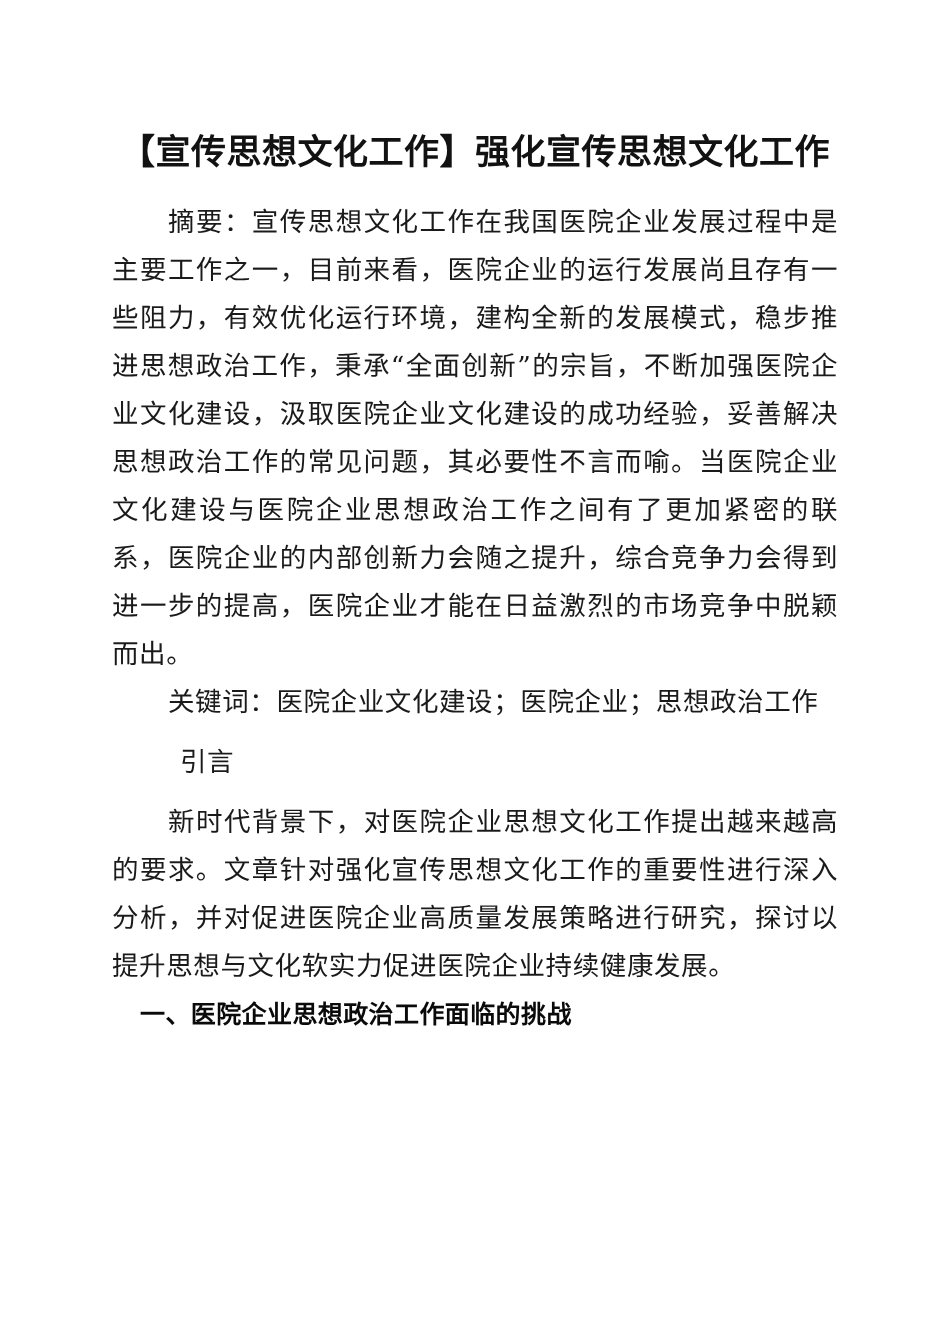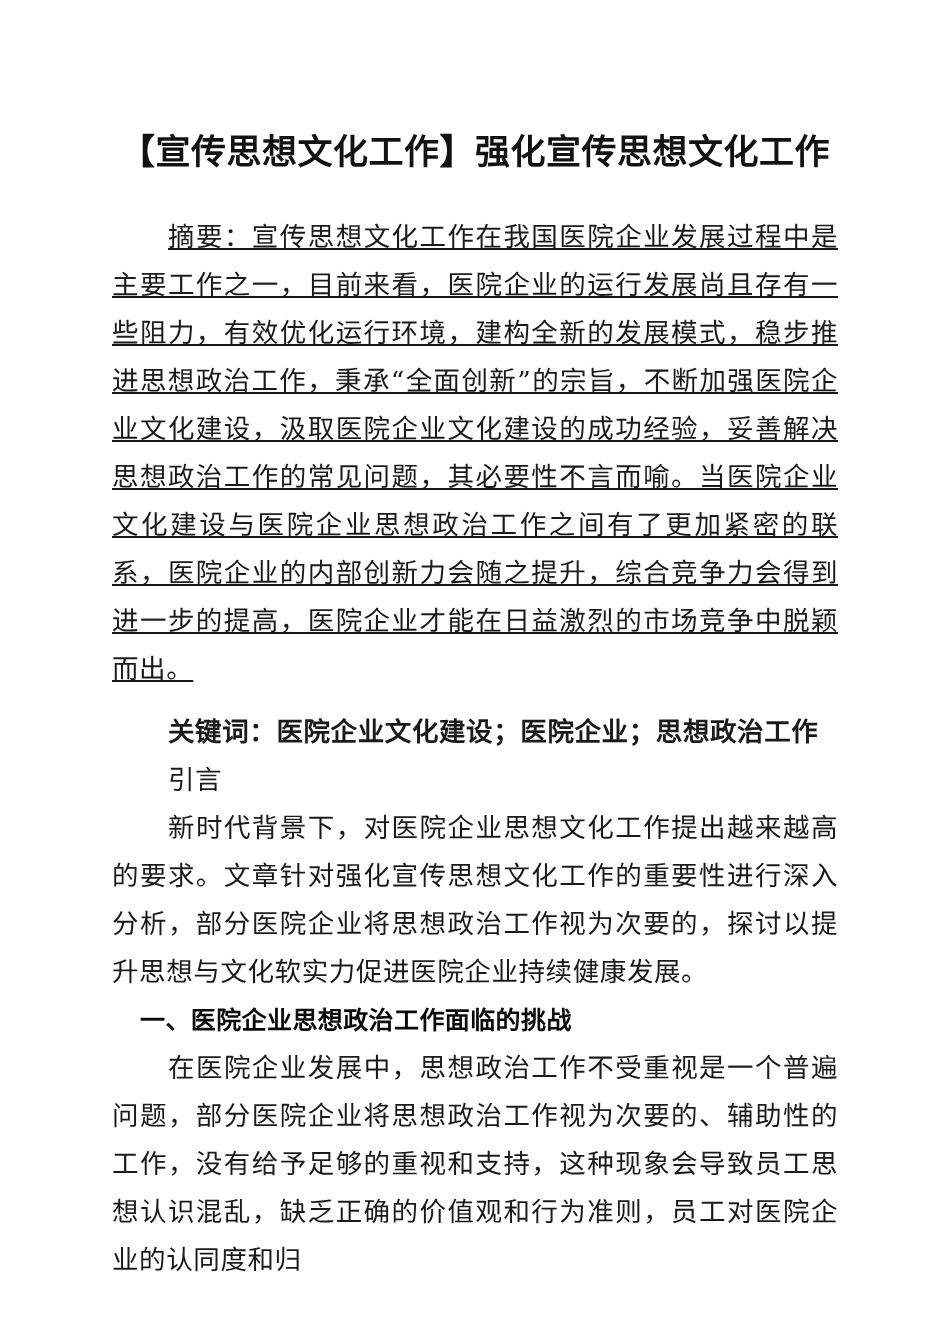--- a/index.html
+++ b/index.html
@@ -55,31 +55,29 @@
     text-align: justify;
     text-justify: inter-character;
     letter-spacing: 0.6px;
     word-break: break-all;
   }
   .para.indent {
     text-indent: 56px;
   }
 
   .abstract {
-    margin-top: 36px;
-    text-decoration: underline;
+    margin-top: 21px;
   }
 
   .keywords {
-    margin-top: 15px;
-    font-weight: bold;
+    margin-top: 0;
   }
 
   .sub-head {
-    margin: 0;
+    margin: 12px;
     font-family: "DejaVu Serif", "Liberation Serif", serif;
     font-size: 26.5px;
     line-height: 48px;
     letter-spacing: 0.6px;
     text-indent: 56px;
     color: #1a1a1a;
   }
 
   
   .section-head {
@@ -102,20 +100,19 @@
     <h1 class="doc-title">
       <span>【宣传思想文化工作】强化宣传思想文化工作</span><br>
     </h1>
 
     <p class="para indent abstract">摘要：宣传思想文化工作在我国医院企业发展过程中是主要工作之一，目前来看，医院企业的运行发展尚且存有一些阻力，有效优化运行环境，建构全新的发展模式，稳步推进思想政治工作，秉承“全面创新”的宗旨，不断加强医院企业文化建设，汲取医院企业文化建设的成功经验，妥善解决思想政治工作的常见问题，其必要性不言而喻。当医院企业文化建设与医院企业思想政治工作之间有了更加紧密的联系，医院企业的内部创新力会随之提升，综合竞争力会得到进一步的提高，医院企业才能在日益激烈的市场竞争中脱颖而出。</p>
 
     <p class="para indent keywords">关键词：医院企业文化建设；医院企业；思想政治工作</p>
 
     <p class="sub-head">引言</p>
 
-    <p class="para indent">新时代背景下，对医院企业思想文化工作提出越来越高的要求。文章针对强化宣传思想文化工作的重要性进行深入分析，部分医院企业将思想政治工作视为次要的，探讨以提升思想与文化软实力促进医院企业持续健康发展。</p>
+    <p class="para indent">新时代背景下，对医院企业思想文化工作提出越来越高的要求。文章针对强化宣传思想文化工作的重要性进行深入分析，并对促进医院企业高质量发展策略进行研究，探讨以提升思想与文化软实力促进医院企业持续健康发展。</p>
 
     <h2 class="section-head">一、医院企业思想政治工作面临的挑战</h2>
 
-    <p class="para indent">在医院企业发展中，思想政治工作不受重视是一个普遍问题，部分医院企业将思想政治工作视为次要的、辅助性的工作，没有给予足够的重视和支持，这种现象会导致员工思想认识混乱，缺乏正确的价值观和行为准则，员工对医院企业的认同度和归</p>
 
   </div>
 </div>
 
 </body></html>

